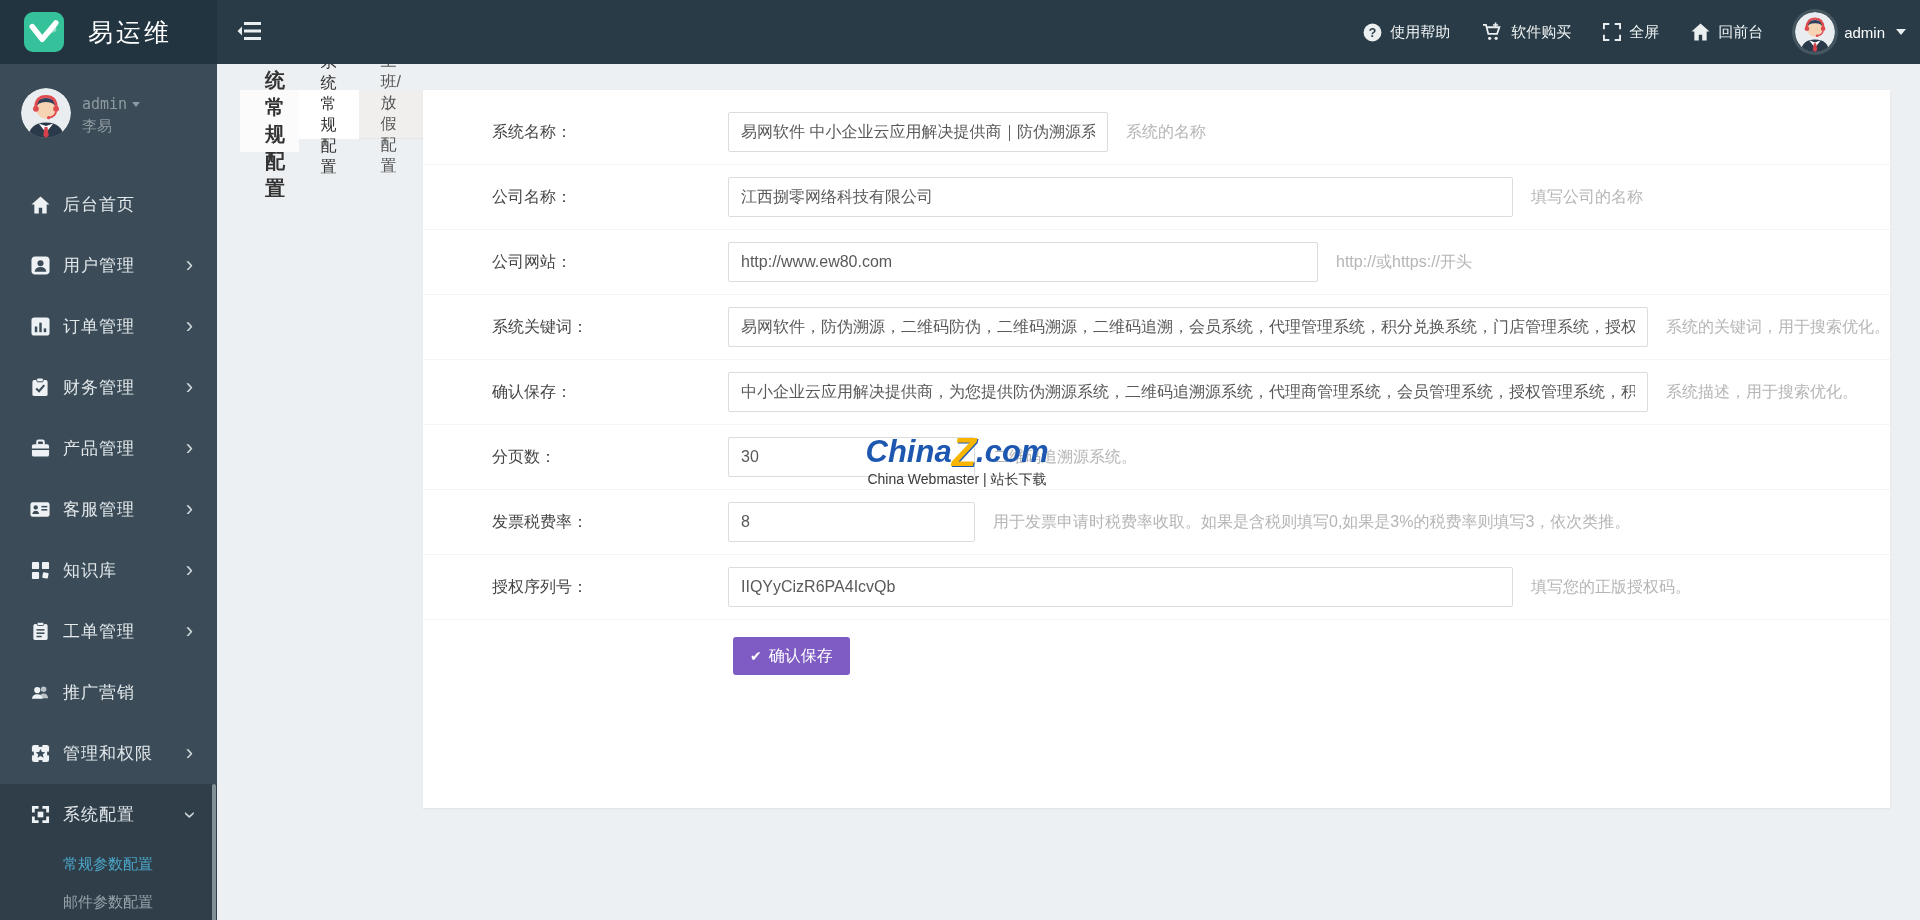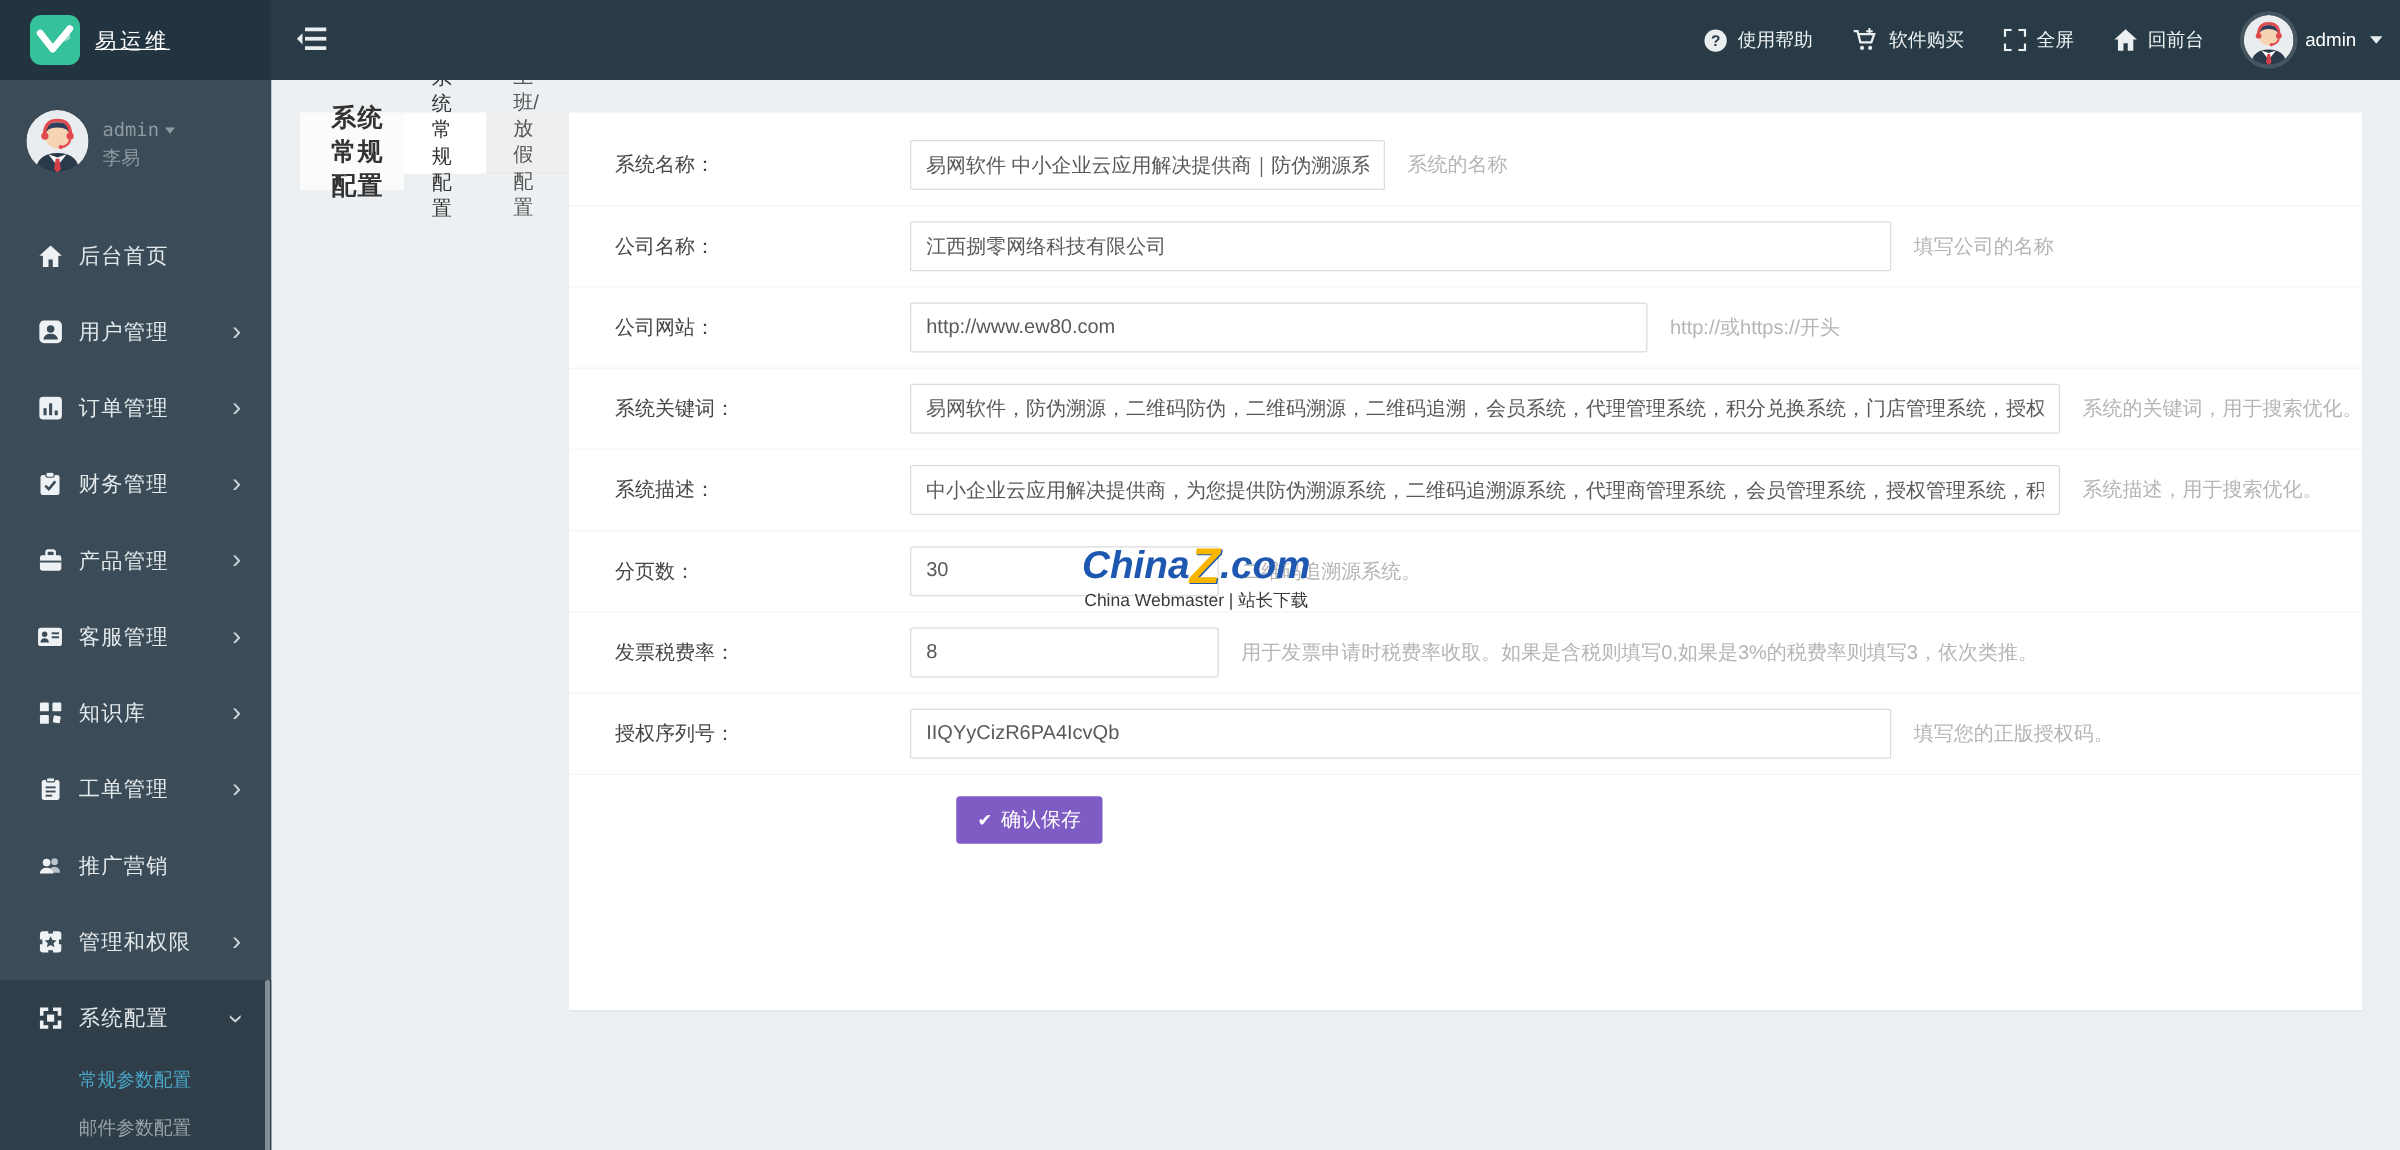--- a/index.html
+++ b/index.html
@@ -4,21 +4,21 @@
 <style>
   html,body{margin:0;padding:0;}
   .app{position:relative;width:1920px;height:920px;overflow:hidden;background:#edf0f2;
        font-family:"Liberation Sans","DejaVu Sans",sans-serif;-webkit-font-smoothing:antialiased;}
 
   
   .header{position:absolute;left:0;top:0;width:1920px;height:64px;background:#283b46;z-index:20;}
   .logo-area{position:absolute;left:0;top:0;width:217px;height:64px;background:#223440;
              display:flex;align-items:center;padding-left:24px;box-sizing:border-box;}
   .logo-icon{width:40px;height:40px;flex:0 0 auto;}
-  .logo-text{color:#fff;font-size:17px;letter-spacing:3px;margin-left:12px;font-weight:400;text-decoration:underline;}
+  .logo-text{color:#fff;font-size:25px;letter-spacing:3px;margin-left:24px;font-weight:400;}
   .toggle-btn{position:absolute;left:237px;top:20px;width:26px;height:24px;cursor:pointer;}
   .header-right{position:absolute;right:14px;top:0;height:64px;display:flex;align-items:center;gap:32px;}
   .hnav-item{display:flex;align-items:center;gap:8px;color:#eef2f3;font-size:15px;cursor:pointer;}
   .header-user{display:flex;align-items:center;gap:9px;color:#fff;font-size:15px;cursor:pointer;}
   .header-avatar{width:40px;height:40px;border-radius:50%;overflow:hidden;box-shadow:0 0 0 3px rgba(255,255,255,.14);}
   .caret-down{width:0;height:0;border-left:5px solid transparent;border-right:5px solid transparent;
               border-top:6px solid #e8edef;margin-left:2px;}
 
   
   .sidebar{position:absolute;left:0;top:64px;width:217px;height:856px;background:#3b4c58;z-index:10;}
@@ -46,21 +46,21 @@
   .main{position:absolute;left:217px;top:64px;width:1703px;height:856px;background:#edf0f2;}
   .card{position:absolute;left:23px;top:26px;width:1650px;height:718px;display:flex;flex-direction:row;
         background:transparent;}
   .title-bar{height:62px;background:#fbfbfb;display:flex;align-items:center;padding-left:25px;box-sizing:border-box;}
   .page-title{font-size:20px;font-weight:bold;color:#333;letter-spacing:1px;}
   .tab-bar{height:48px;background:#f1efee;display:flex;border-bottom:1px solid #e8e6e5;}
   .tab{padding:0 22px;display:flex;align-items:center;font-size:16px;color:#555;cursor:pointer;}
   .tab.active{background:#fff;color:#333;height:49px;margin-bottom:-1px;}
   .content{flex:1;background:#fff;padding-top:10px;box-shadow:0 1px 2px rgba(0,0,0,.06);}
 
-  .form-row{position:relative;height:64px;display:flex;align-items:center;margin:0 0;}
+  .form-row{position:relative;height:64px;display:flex;align-items:center;margin:0 0;padding-left:32px;}
   .form-row + .form-row, .btn-row{border-top:1px solid #f5f5f5;}
   .form-label{width:273px;padding-left:37px;box-sizing:border-box;font-size:16px;color:#454545;flex:0 0 auto;}
   .form-input{height:40px;border:1px solid #dcdcdc;border-radius:2px;padding:0 12px;box-sizing:border-box;
               font-size:16px;color:#595959;outline:none;background:#fff;
               font-family:"Liberation Sans","DejaVu Sans",sans-serif;}
   .w1{width:380px;} .w2{width:785px;} .w3{width:590px;} .w45{width:920px;} .w67{width:247px;}
   .hint{margin-left:18px;font-size:16px;color:#b5b5b5;white-space:nowrap;}
   .btn-row{height:88px;display:flex;align-items:flex-start;padding-left:310px;box-sizing:border-box;padding-top:17px;}
   .save-btn{display:inline-flex;align-items:center;gap:7px;height:38px;padding:0 17px;background:#7e5cc4;border:none;
             border-radius:3px;color:#fff;font-size:16px;cursor:pointer;font-family:inherit;}
@@ -352,21 +352,21 @@
           <span class="hint">http://或https://开头</span>
         </div>
 
         <div class="form-row">
           <span class="form-label">系统关键词：</span>
           <input class="form-input w45" type="text" value="易网软件，防伪溯源，二维码防伪，二维码溯源，二维码追溯，会员系统，代理管理系统，积分兑换系统，门店管理系统，授权系统，易运维" style="">
           <span class="hint">系统的关键词，用于搜索优化。</span>
         </div>
 
         <div class="form-row">
-          <span class="form-label">系统描述：</span>
+          <span class="form-label">确认保存：</span>
           <input class="form-input w45" type="text" value="中小企业云应用解决提供商，为您提供防伪溯源系统，二维码追溯源系统，代理商管理系统，会员管理系统，授权管理系统，积分兑换商城系统，" style="">
           <span class="hint">系统描述，用于搜索优化。</span>
         </div>
 
         <div class="form-row">
           <span class="form-label">分页数：</span>
           <input class="form-input w67" type="text" value="30" style="">
           <span class="hint">二维码追溯源系统。</span>
         </div>
 

